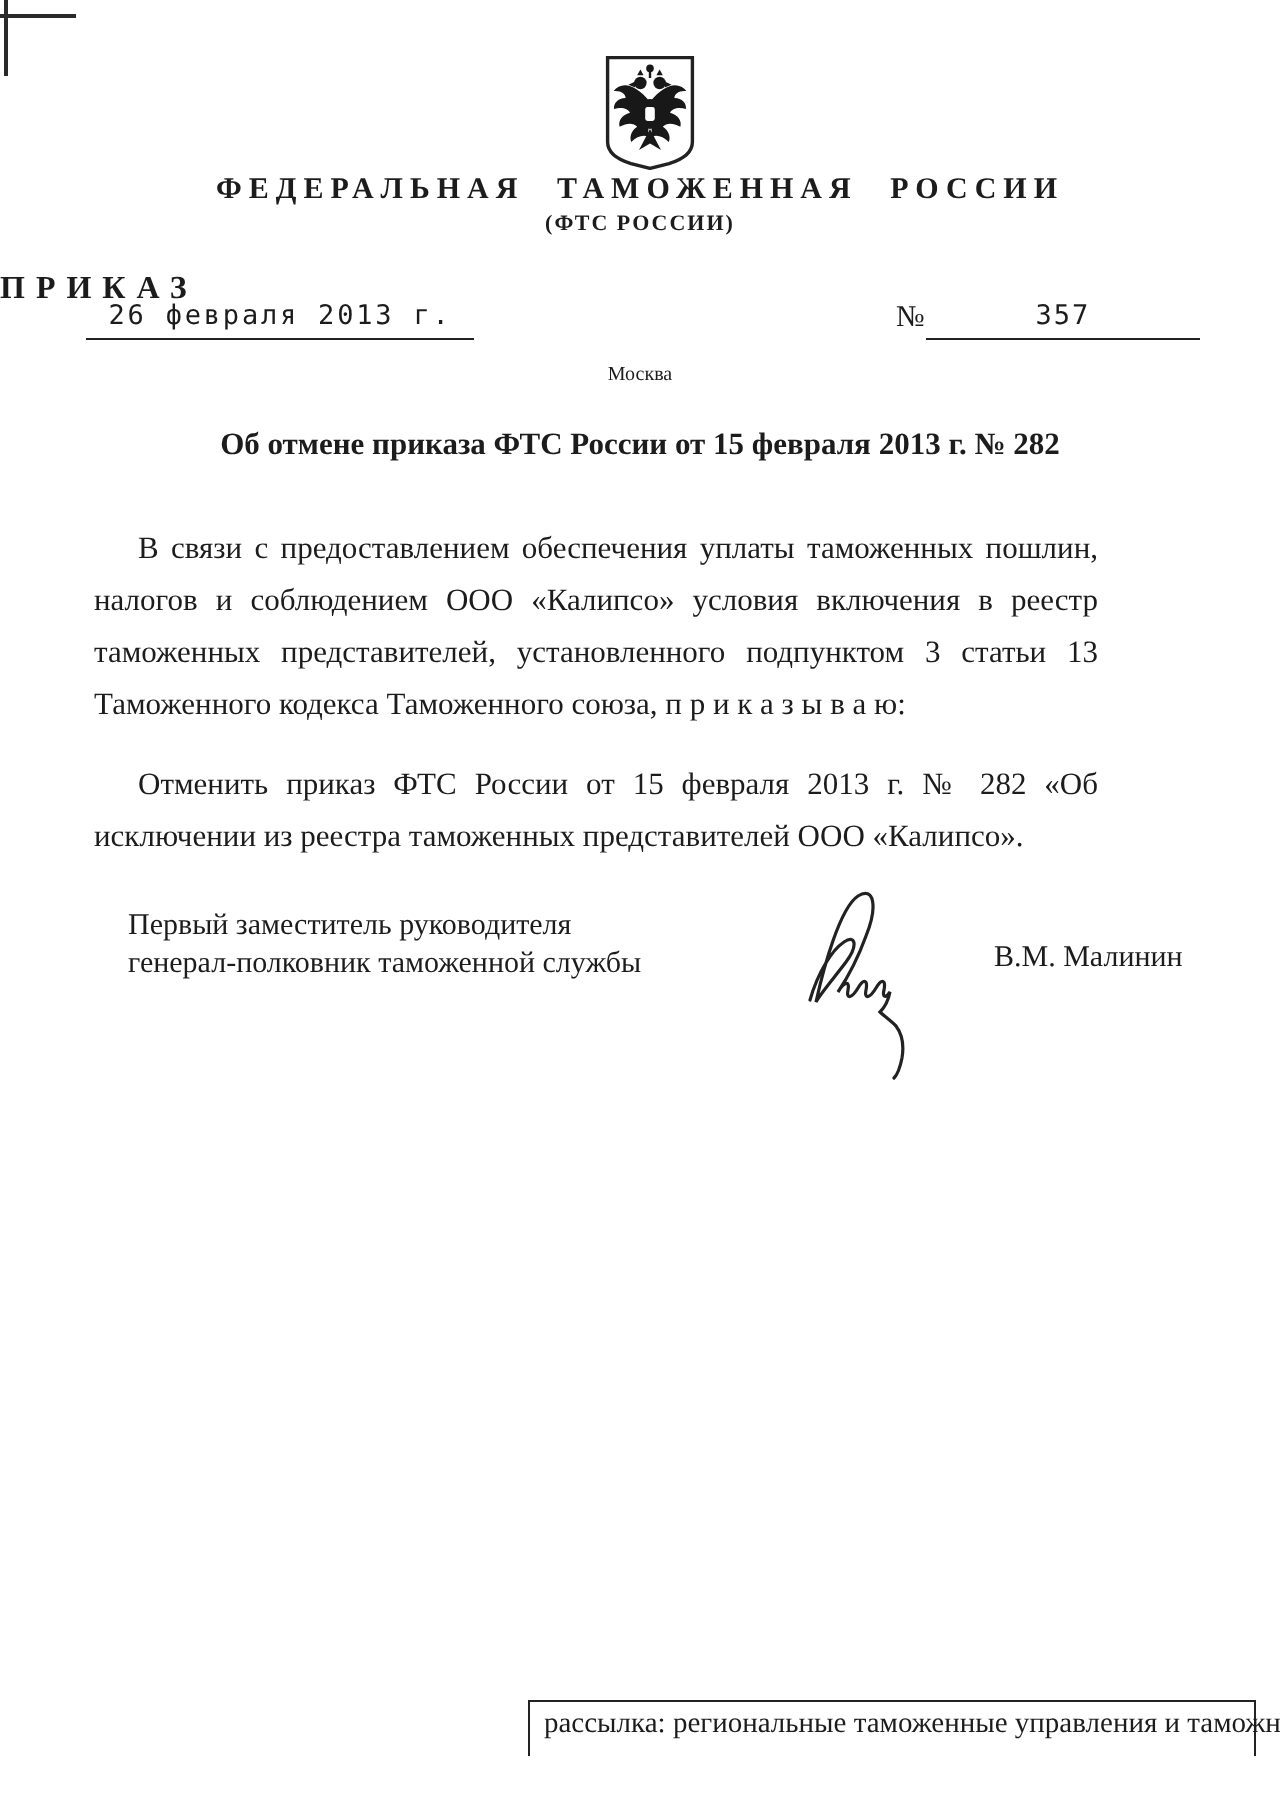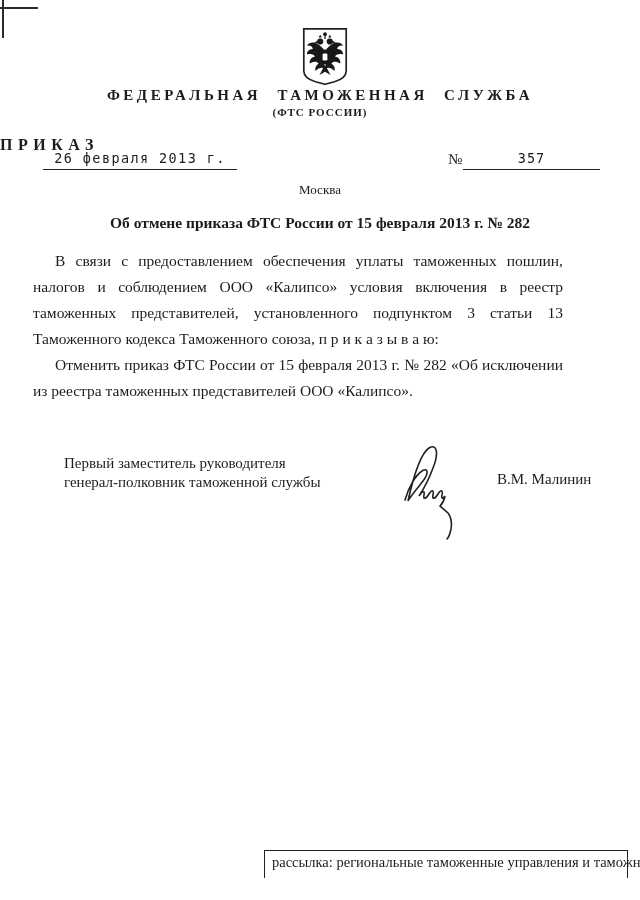--- a/index.html
+++ b/index.html
@@ -34,33 +34,33 @@
     border-bottom:1.6px solid #222;text-align:center;
     font-family:"DejaVu Sans Mono", monospace;font-size:13.5px;letter-spacing:1.4px;white-space:nowrap;
   }
   .number-sign{position:absolute;left:448px;top:151px;font-size:15px;}
   .number-field{
     position:absolute;left:463px;top:150px;width:137px;height:19px;
     border-bottom:1.6px solid #222;text-align:center;
     font-family:"DejaVu Sans Mono", monospace;font-size:13.5px;letter-spacing:1px;
   }
 
-  .city{position:absolute;left:0;top:182px;width:640px;text-align:center;font-size:13px;}
+  .city{position:absolute;left:0;top:182px;width:640px;text-align:center;font-size:10px;}
 
   .doc-title{
     position:absolute;left:0;top:214px;width:640px;text-align:center;
     font-weight:bold;font-size:15.5px;
   }
 
   
   .body-text{
     position:absolute;left:33px;top:248px;width:530px;
     font-size:15.5px;line-height:26px;text-align:justify;
   }
-  .body-text p{margin:0;text-indent:22px;}
+  .body-text p{margin:14px;text-indent:22px;}
 
   
   .sig-position{
     position:absolute;left:64px;top:454px;width:300px;
     font-size:15px;line-height:19px;
   }
   .sig-autograph{position:absolute;left:398px;top:438px;width:75px;height:102px;}
   .sig-name{position:absolute;left:497px;top:471px;font-size:15px;white-space:nowrap;}
 
   
@@ -96,21 +96,21 @@
         <path d="M16.6,10.6 l1.6,-2.8 1.6,2.8 z"></path>
         <path d="M26.2,10.6 l1.6,-2.8 1.6,2.8 z"></path>
         <circle cx="23" cy="7.2" r="1.9"></circle>
         <rect x="22.4" y="8.6" width="1.2" height="3.4"></rect>
         <path d="M23,37.5 l-5.5,10.5 5.5,-3.2 5.5,3.2 z"></path>
       </g>
       <rect x="20.6" y="26.5" width="4.8" height="7" rx="1.2" fill="#ffffff"></rect>
     </svg>
   </div>
 
-  <div class="agency-name">ФЕДЕРАЛЬНАЯ ТАМОЖЕННАЯ СЛУЖБА</div>
+  <div class="agency-name">ФЕДЕРАЛЬНАЯ ТАМОЖЕННАЯ РОССИИ</div>
   <div class="agency-short">(ФТС РОССИИ)</div>
   <div class="doc-type">ПРИКАЗ</div>
 
   <div class="date-field">26 февраля 2013 г.</div>
   <div class="number-sign">№</div>
   <div class="number-field">357</div>
 
   <div class="city">Москва</div>
 
   <div class="doc-title">Об отмене приказа ФТС России от 15 февраля 2013 г. № 282</div>

